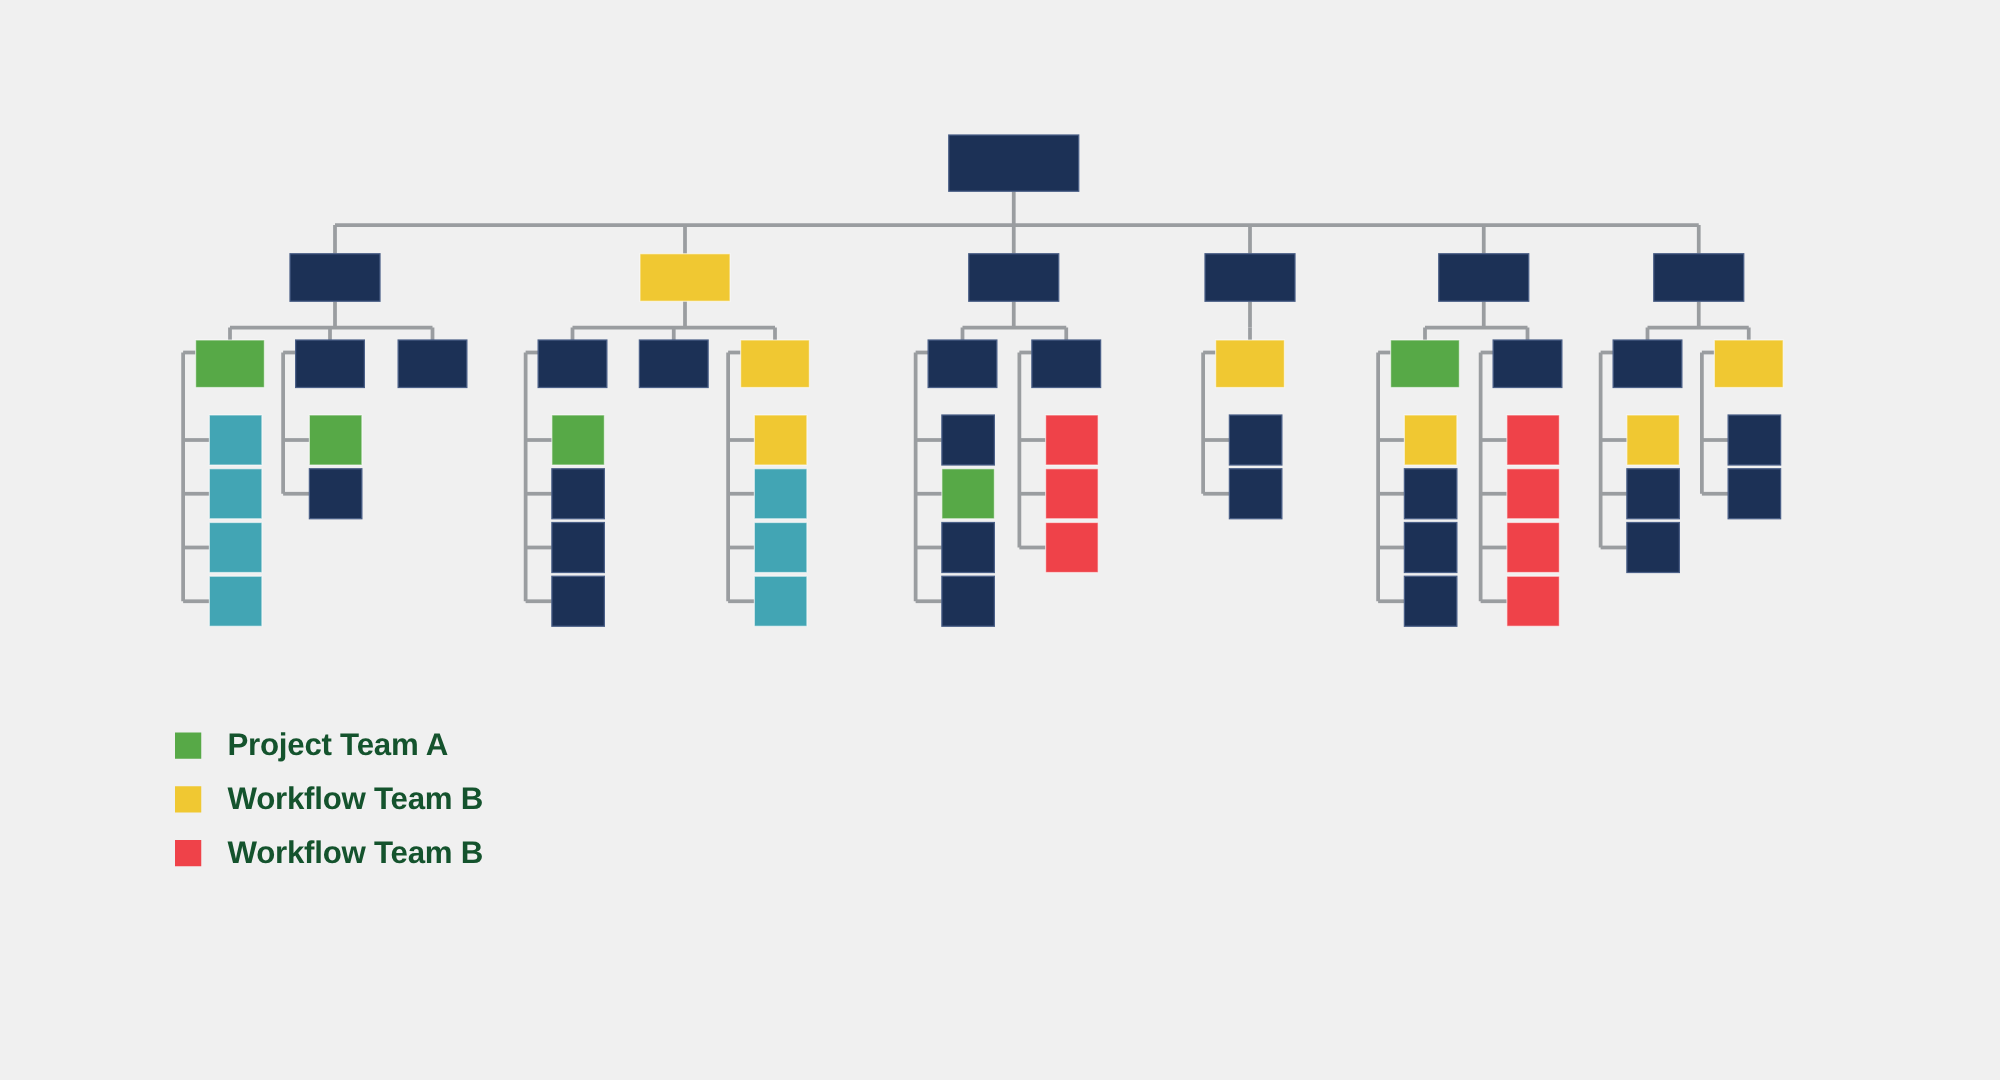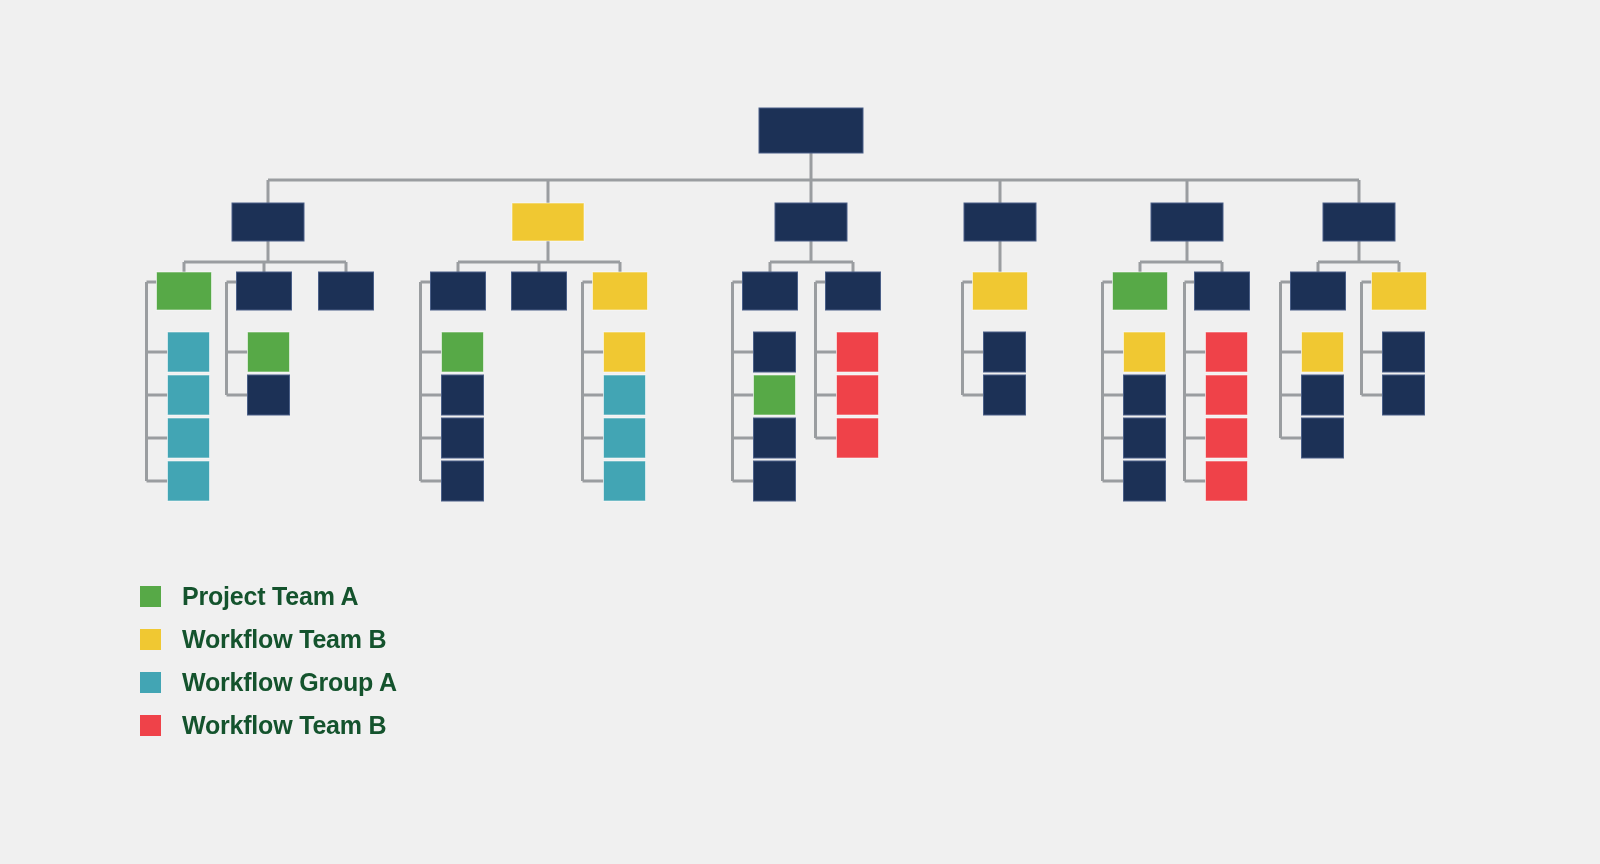--- a/index.html
+++ b/index.html
@@ -213,21 +213,17 @@
   <div id="legend">
     <div class="legend-row">
       <span class="legend-swatch" style="background-color: rgb(87, 169, 71);"></span>
       <span class="legend-label">Project Team A</span>
     </div>
     <div class="legend-row">
       <span class="legend-swatch" style="background-color: rgb(240, 200, 50);"></span>
       <span class="legend-label">Workflow Team B</span>
     </div>
     <div class="legend-row">
-      <span class="legend-swatch" style="background-color: rgb(66, 165, 180);"></span>
-      <span class="legend-label">Workflow Group A</span>
-    </div>
-    <div class="legend-row">
       <span class="legend-swatch" style="background-color: rgb(239, 66, 73);"></span>
       <span class="legend-label">Workflow Team B</span>
     </div>
   </div>
 </div>
 
 </body></html>

